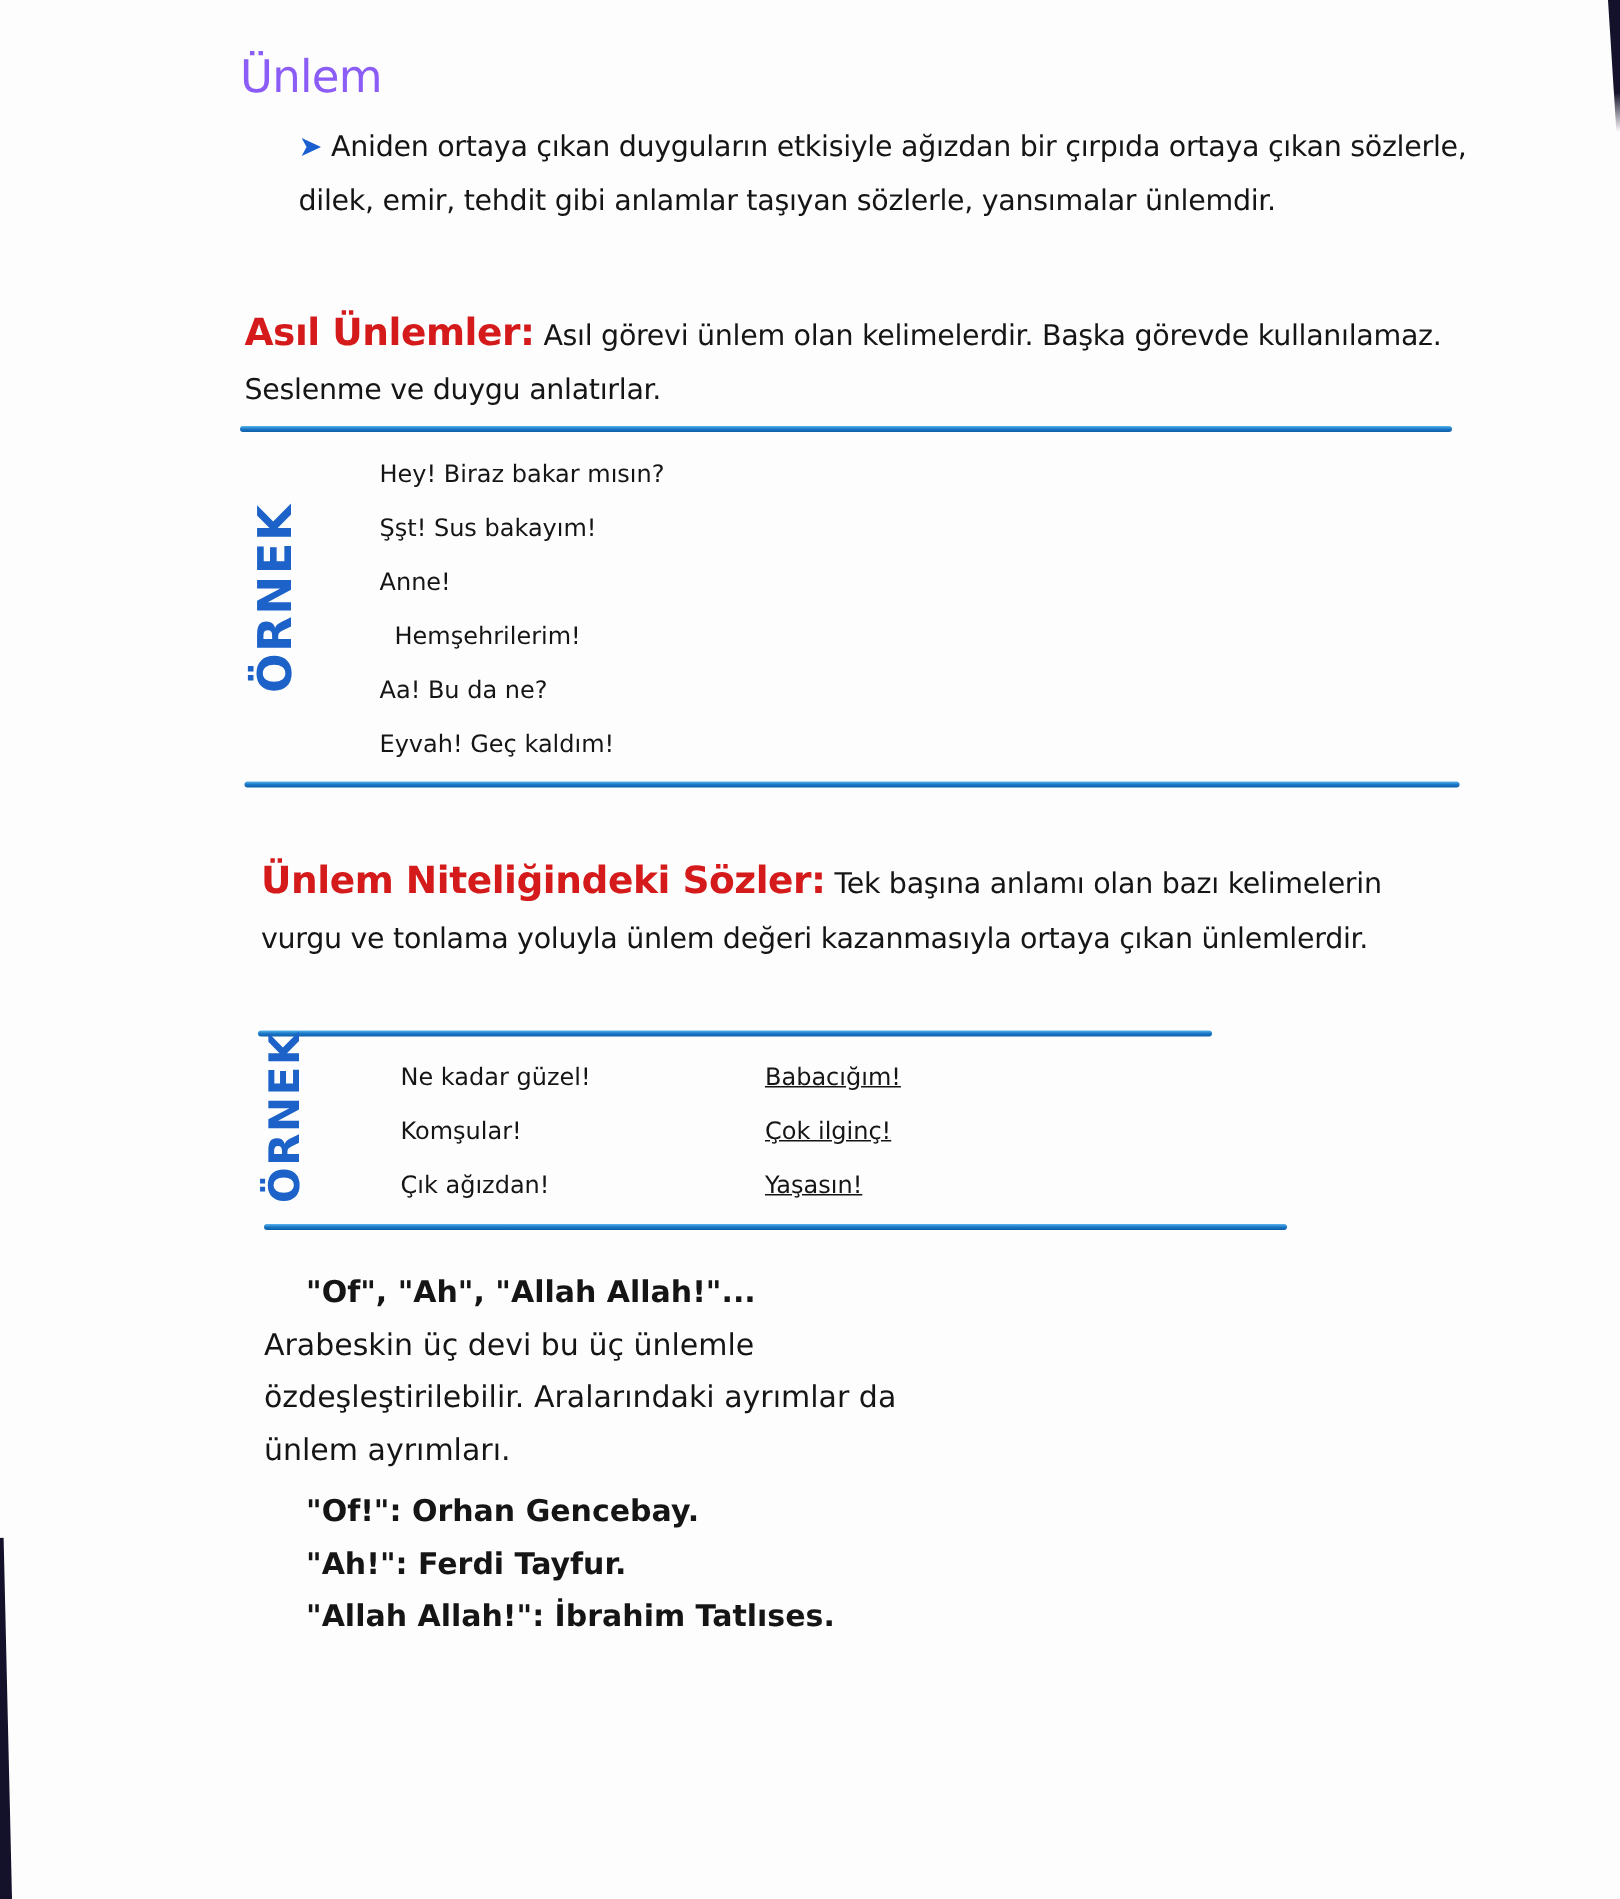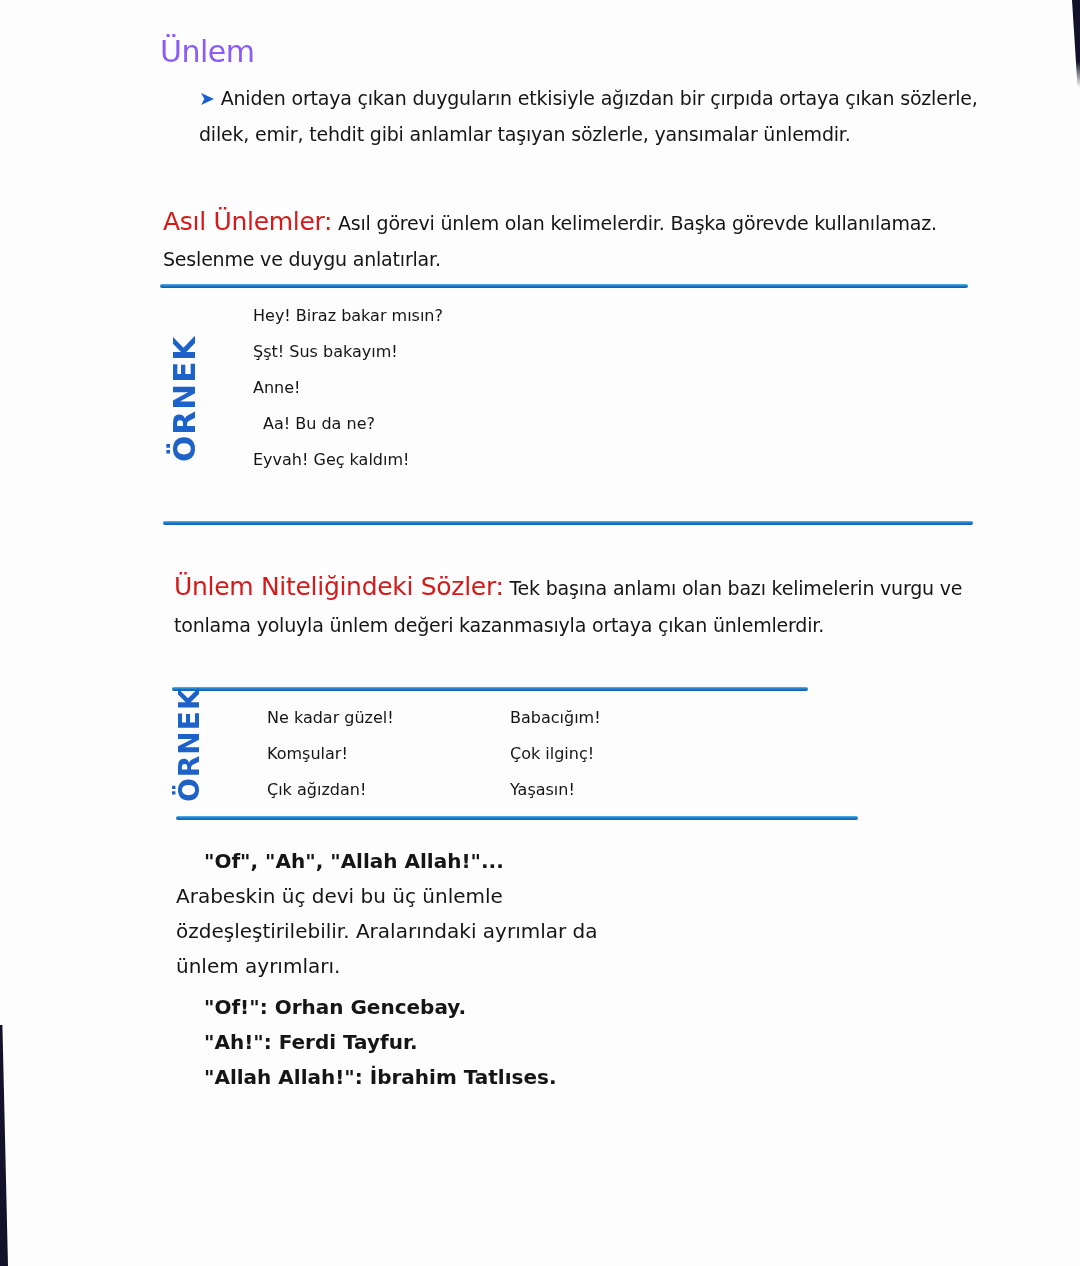--- a/index.html
+++ b/index.html
@@ -22,21 +22,21 @@
   .abs { position: absolute; }
   .title {
     left: 160px; top: 34px; font-size: 30px; font-weight: normal;
     color: #8b5cf6; letter-spacing: -0.5px;
   }
   .para {
     font-size: 19px; line-height: 36px; color: #151515; letter-spacing: -0.2px;
   }
   .p1 { left: 157px; top: 80px; width: 800px; margin-left: 42px; }
   .arrow { color: #1a5fd0; font-weight: bold; margin-right: 6px; }
-  .h-red { color: #d41a1a; font-weight: normal; font-size: 25px; letter-spacing: -0.3px; }
+  .h-red { color: #d41a1a; font-weight: bold; font-size: 25px; letter-spacing: -0.3px; }
   .p2 { left: 163px; top: 204px; width: 810px; }
   .p3 { left: 174px; top: 568px; width: 800px; line-height: 37px; }
   .rule {
     height: 4px; border-radius: 2px;
     background: linear-gradient(to bottom, #5ab4ec, #1a78c6 50%, #0f5ea8);
   }
   .r1 { left: 160px; top: 284px; width: 808px; }
   .r2 { left: 163px; top: 521px; width: 810px; }
   .r3 { left: 172px; top: 687px; width: 636px; }
   .r4 { left: 176px; top: 816px; width: 682px; }
@@ -44,21 +44,21 @@
     color: #1c62c8; font-weight: bold; letter-spacing: 1px;
     transform-origin: left top; transform: rotate(-90deg);
     white-space: nowrap;
   }
   .o1 { left: 166px; top: 462px; font-size: 31px; }
   .o2 { left: 173px; top: 802px; font-size: 28px; }
   .list { font-size: 16px; line-height: 36px; color: #151515; }
   .l1 { left: 253px; top: 298px; }
   .l1 div:nth-child(4) { padding-left: 10px; }
   .l2a { left: 267px; top: 700px; line-height: 36px; }
-  .l2b { left: 510px; top: 700px; line-height: 36px; }
+  .l2b { left: 510px; top: 700px; line-height: 36px; text-decoration: underline; }
   .note { font-size: 20px; line-height: 35px; color: #151515; }
   .n1 { left: 176px; top: 844px; width: 430px; }
   .n1 .lead { padding-left: 28px; font-weight: bold; }
   .n2 { left: 204px; top: 990px; }
   .n2 div { font-weight: bold; }
 </style>
 </head>
 <body>
 
 <div class="edge-tr"></div>
@@ -76,20 +76,21 @@
 </div>
 
 <div class="abs rule r1"></div>
 
 <div class="abs ornek o1">ÖRNEK</div>
 
 <div class="abs list l1">
   <div>Hey! Biraz bakar mısın?</div>
   <div>Şşt! Sus bakayım!</div>
   <div>Anne!</div>
+  <div>Hemşehrilerim!</div>
   <div>Aa! Bu da ne?</div>
   <div>Eyvah! Geç kaldım!</div>
 </div>
 
 <div class="abs rule r2"></div>
 
 <div class="abs para p3">
   <span class="h-red">Ünlem Niteliğindeki Sözler:</span>
   <span>Tek başına anlamı olan bazı kelimelerin vurgu ve tonlama yoluyla ünlem değeri kazanmasıyla ortaya çıkan ünlemlerdir.</span>
 </div>

